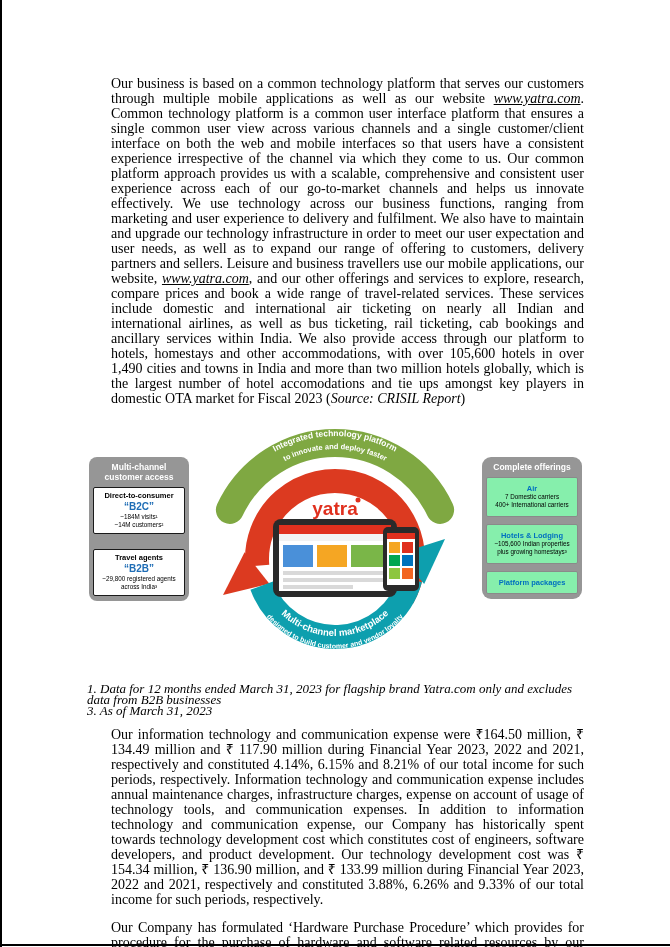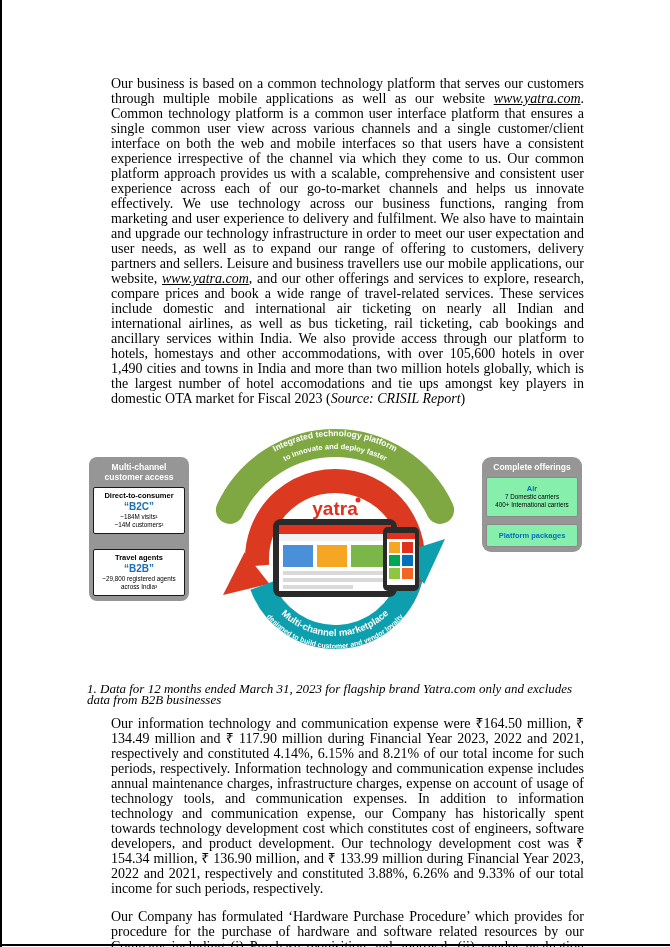--- a/index.html
+++ b/index.html
@@ -136,30 +136,36 @@
 
       <div class="panel panel-right">
         <div class="panel-title">Complete offerings</div>
 
         <div class="rbox">
           <div class="box-title">Air</div>
           <div class="box-line">7 Domestic carriers</div>
           <div class="box-line">400+ International carriers</div>
         </div>
 
+        <div class="rbox">
+          <div class="box-title">Hotels &amp; Lodging</div>
+          <div class="box-line">~105,600 Indian properties</div>
+          <div class="box-line">plus growing homestays³</div>
+        </div>
 
         <div class="rbox">
           <div class="box-title">Platform packages</div>
         </div>
 
       </div>
     </div>
 
     <div class="footnotes">
       <div>1. Data for 12 months ended March 31, 2023 for flagship brand Yatra.com only and excludes data from B2B businesses</div>
+      <div>3. As of March 31, 2023</div>
     </div>
 
     <p class="para">Our information technology and communication expense were ₹164.50 million, ₹ 134.49 million and ₹ 117.90 million during Financial Year 2023, 2022 and 2021, respectively and constituted 4.14%, 6.15% and 8.21% of our total income for such periods, respectively. Information technology and communication expense includes annual maintenance charges, infrastructure charges, expense on account of usage of technology tools, and communication expenses. In addition to information technology and communication expense, our Company has historically spent towards technology development cost which constitutes cost of engineers, software developers, and product development. Our technology development cost was ₹ 154.34 million, ₹ 136.90 million, and ₹ 133.99 million during Financial Year 2023, 2022 and 2021, respectively and constituted 3.88%, 6.26% and 9.33% of our total income for such periods, respectively.</p>
 
     <p class="para">Our Company has formulated ‘Hardware Purchase Procedure’ which provides for procedure for the purchase of hardware and software related resources by our Company including (i) Purchase requisition and approval; (ii) vendor evaluation and selection; (iii) release of purchase order; (iv) material receipt and material verification; and (v) six monthly vendor rating. Procurement of hardware related resources are subject to receipt of necessary approvals from appropriate IT staff member. Our Company does not have any policy to procure hardware goods,</p>
   </div>
 
 </div>
 
 </body></html>

